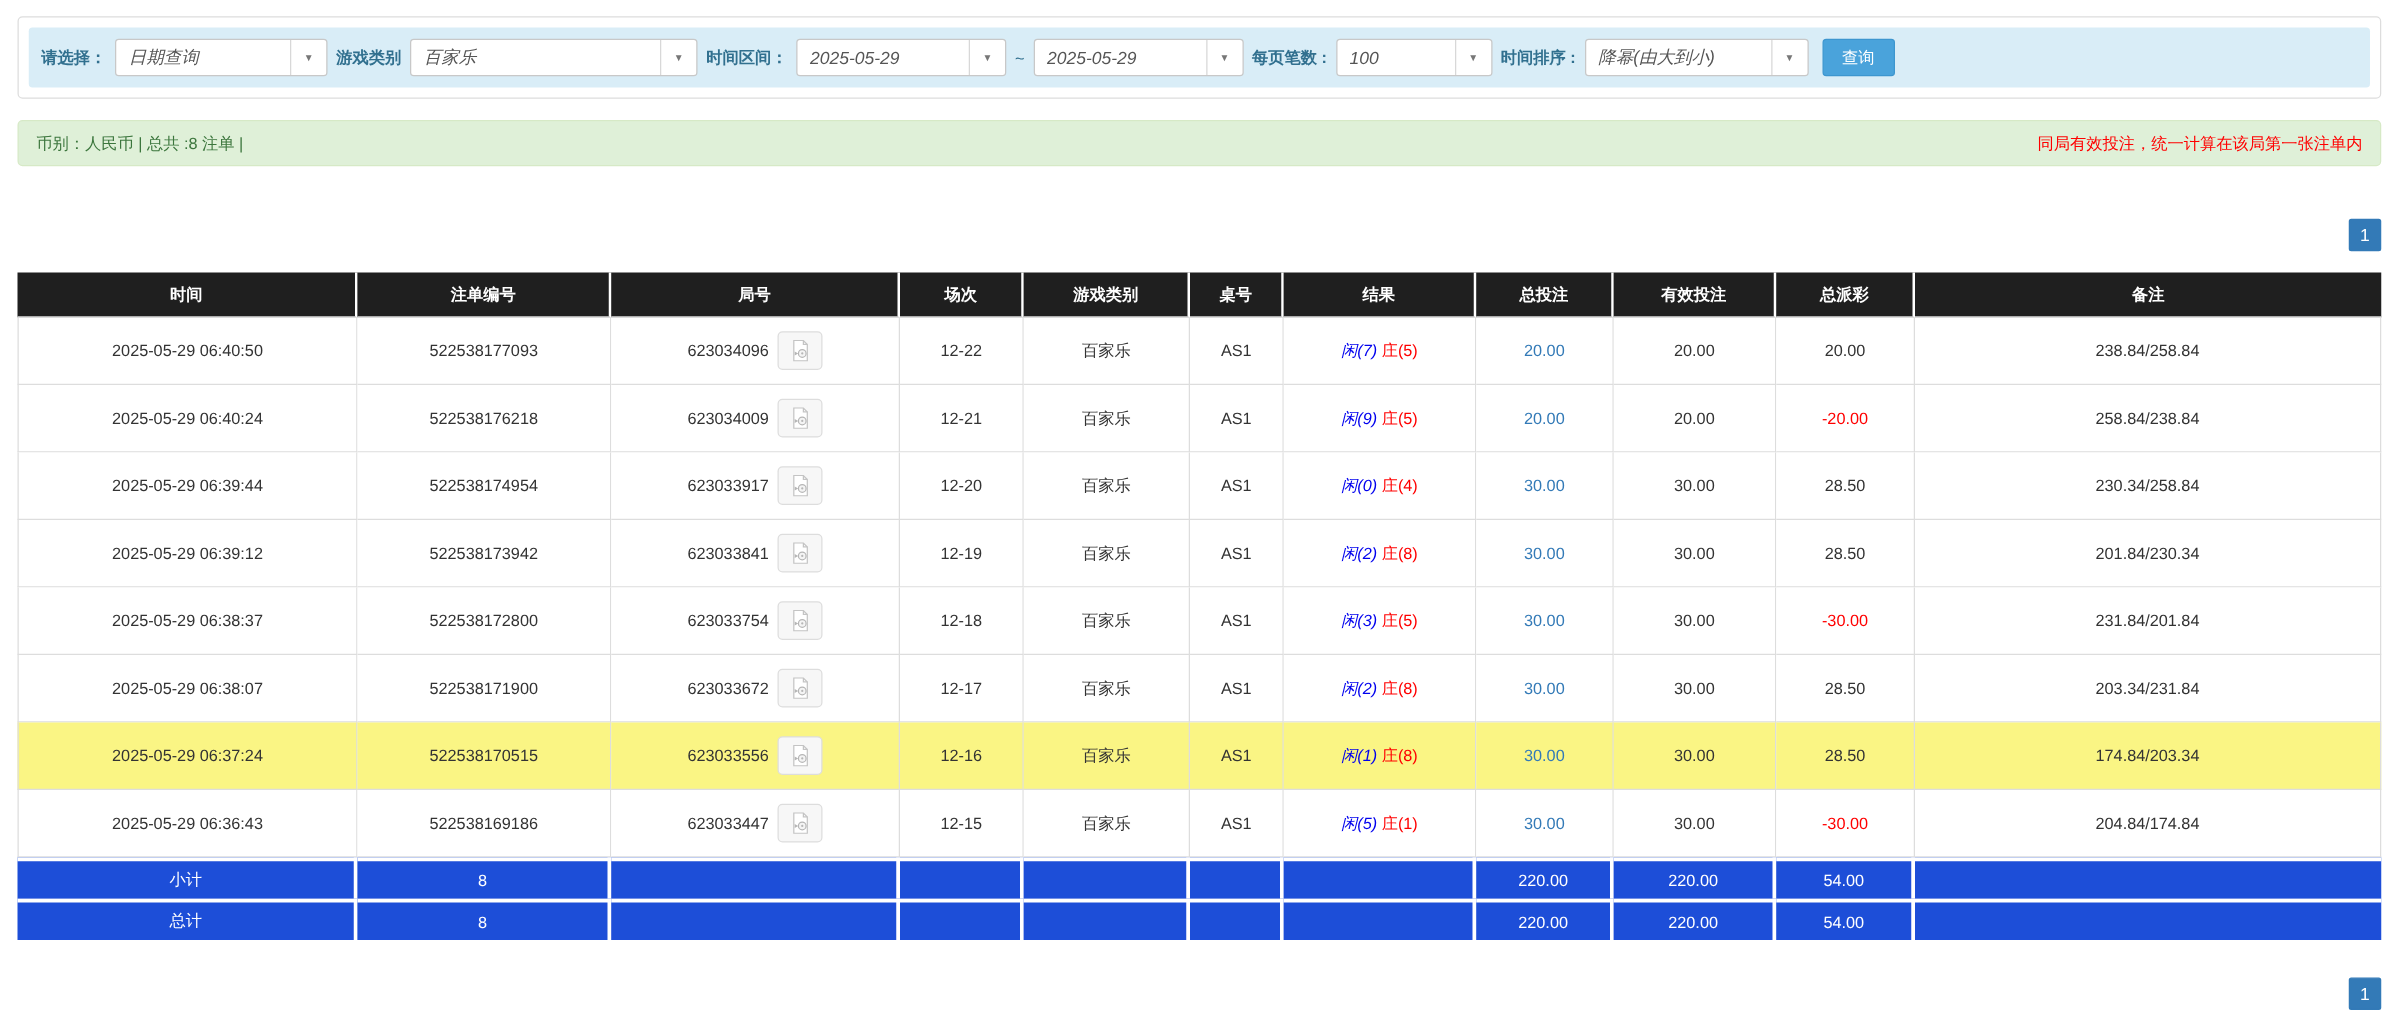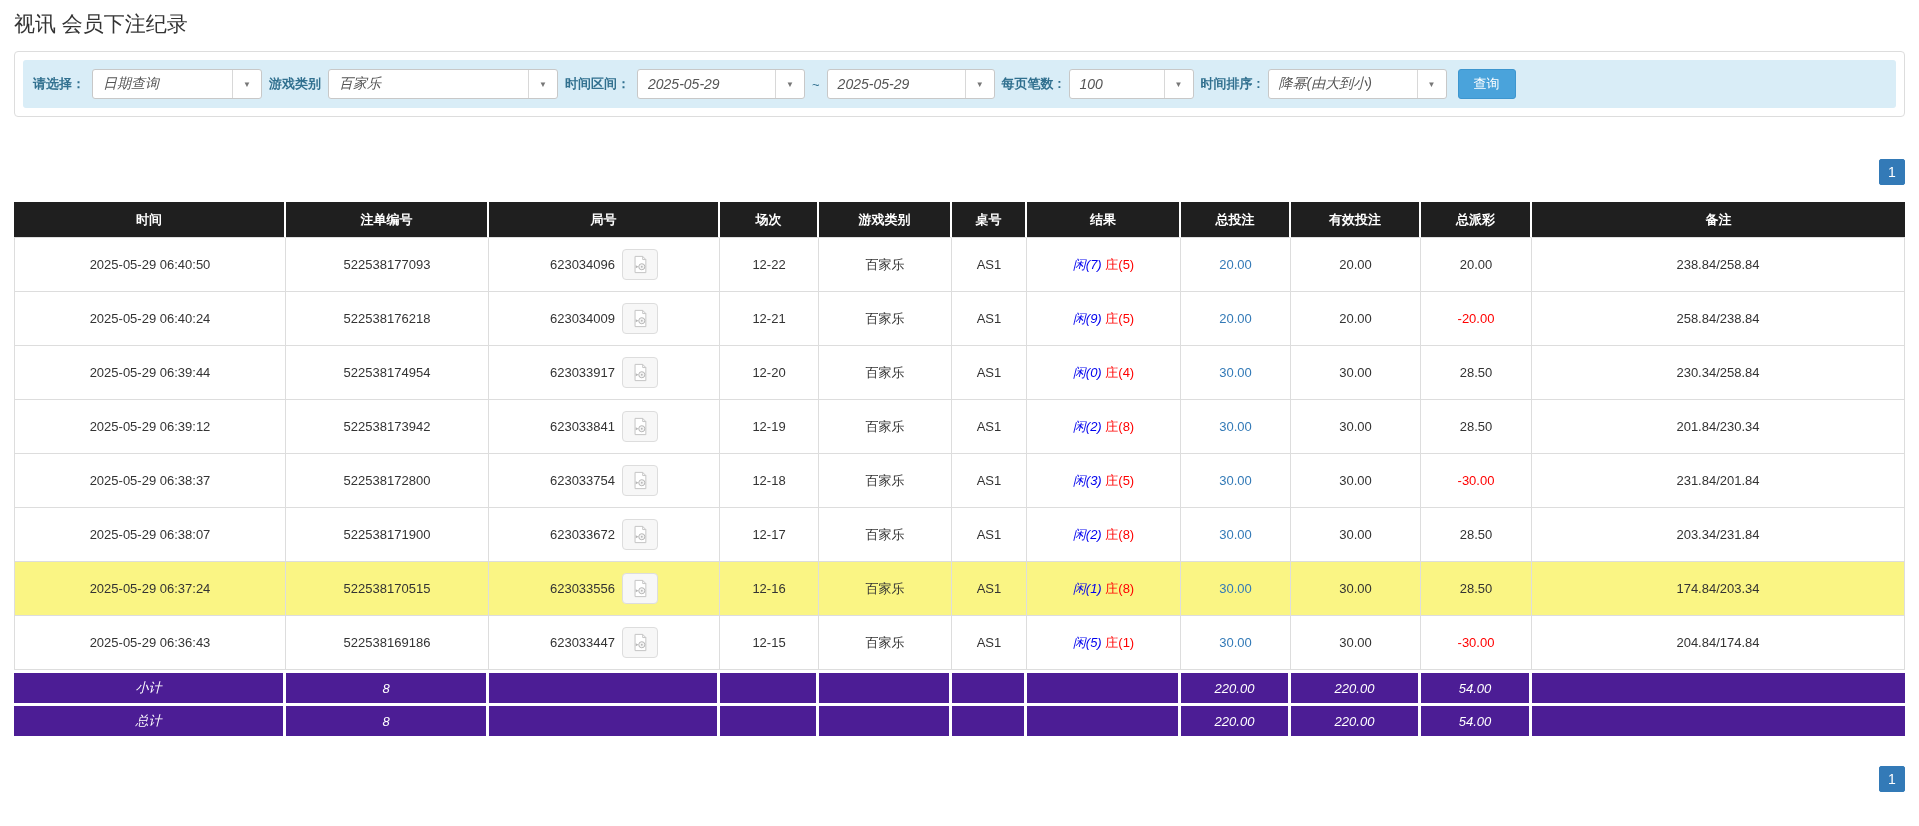--- a/index.html
+++ b/index.html
@@ -32,29 +32,28 @@
   .data-table th:last-child { border-right:none; }
   .data-table tbody td { height:54px; text-align:center; vertical-align:middle; background:#fff; border-right:1px solid #ddd; border-bottom:1px solid #ddd; }
   .data-table tbody td:first-child { border-left:1px solid #ddd; }
   tr.highlight td { background:#faf584 !important; }
   .player { color:#0000ee;font-style:italic; }
   .banker { color:#ff0000; }
   .bet-link { color:#337ab7; text-decoration:none; cursor:pointer; }
   td.neg { color:#ff0000; }
   .round-wrap { display:inline-flex; align-items:center; gap:7px; }
   .video-btn { width:36px; height:31px; background:#f7f7f7; border:1px solid #ddd; border-radius:4px; display:inline-flex; align-items:center; justify-content:center; padding:0; cursor:pointer; }
-  tfoot td { background:#4c1d95; color:#fff; height:33px; text-align:center; vertical-align:middle; border-right:3px solid #fff; border-top:3px solid #fff; font-size:13px;font-style:italic; }
+  tfoot td { background:#1d4ed8; color:#fff; height:33px; text-align:center; vertical-align:middle; border-right:3px solid #fff; border-top:3px solid #fff; font-size:13px; }
   tfoot td:last-child { border-right:none; }
 </style>
 </head>
 <body>
 
 <div class="page">
 
-  <div class="page-title">视讯 会员下注纪录</div>
 
   <div class="filter-panel">
     <div class="filter-bar">
       <span class="f-label">请选择：</span>
       <div class="combo w170">
         <span class="combo-value">日期查询</span>
         <span class="combo-arrow">▼</span>
       </div>
 
       <span class="f-label">游戏类别</span>
@@ -83,20 +82,24 @@
       <span class="f-label">时间排序 :</span>
       <div class="combo w160">
         <span class="combo-value">降幂(由大到小)</span>
         <span class="combo-arrow">▼</span>
       </div>
 
       <button class="search-btn">查询</button>
     </div>
   </div>
 
+  <div class="summary-bar">
+    <span class="summary-left">币别：人民币 | 总共 :8 注单 |</span>
+    <span class="summary-right">同局有效投注，统一计算在该局第一张注单内</span>
+  </div>
 
   <div class="pagination pagination-top">
     <a class="page-btn">1</a>
   </div>
 
   <table class="data-table">
     <colgroup>
       <col style="width:272px">
         <col style="width:203px">
         <col style="width:231px">

